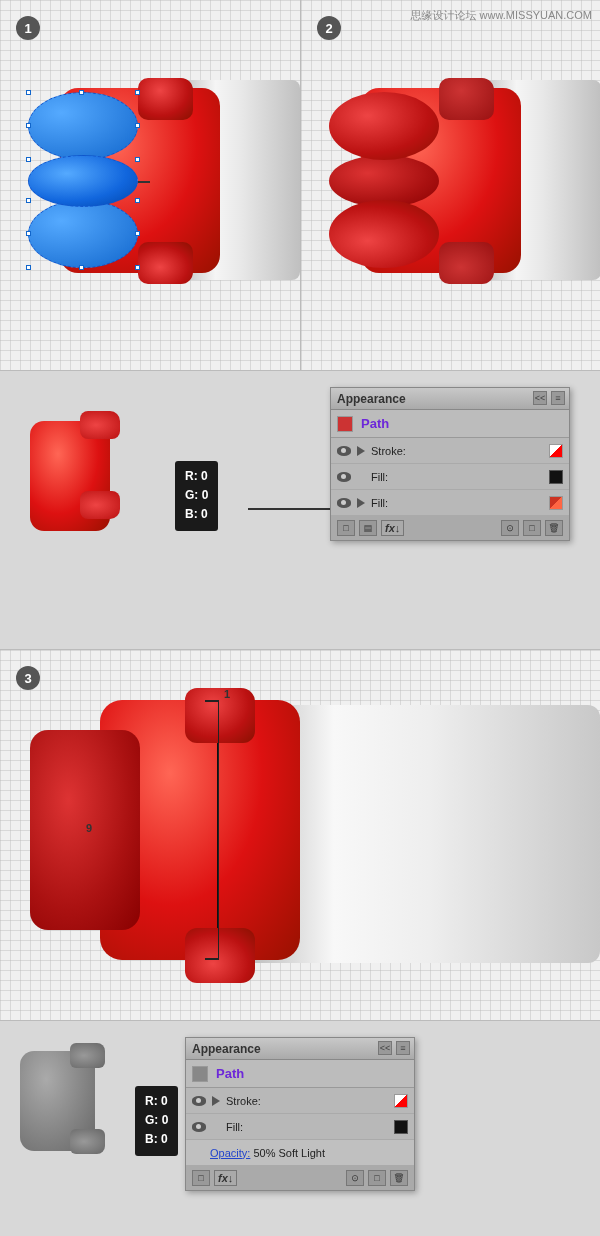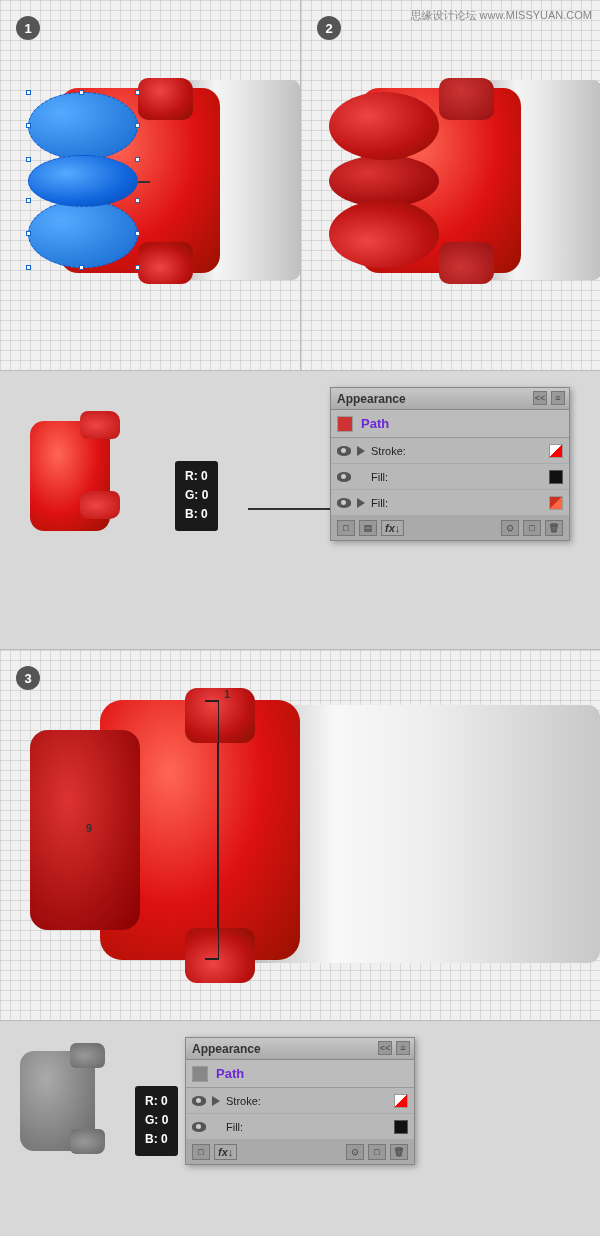--- a/index.html
+++ b/index.html
@@ -651,20 +651,25 @@
 
     <div class="ap-row">
       <div class="eye-icon"></div>
       <div style="width:14px;"></div>
       <span class="ap-label">Fill:</span>
       <div style="
         width:14px; height:14px; border:1px solid #555; background:#111;
       "></div>
     </div>
 
+    <div class="ap-row indent">
+      <span class="ap-label">
+        <a>Opacity:</a> 50% Soft Light
+      </span>
+    </div>
 
     <div class="ap-footer">
       <div class="footer-btn">□</div>
       <div class="fx-btn">fx↓</div>
       <div style="flex:1;"></div>
       <div class="footer-btn">⊙</div>
       <div class="footer-btn">□</div>
       <div class="footer-btn">🗑</div>
     </div>
   </div>

